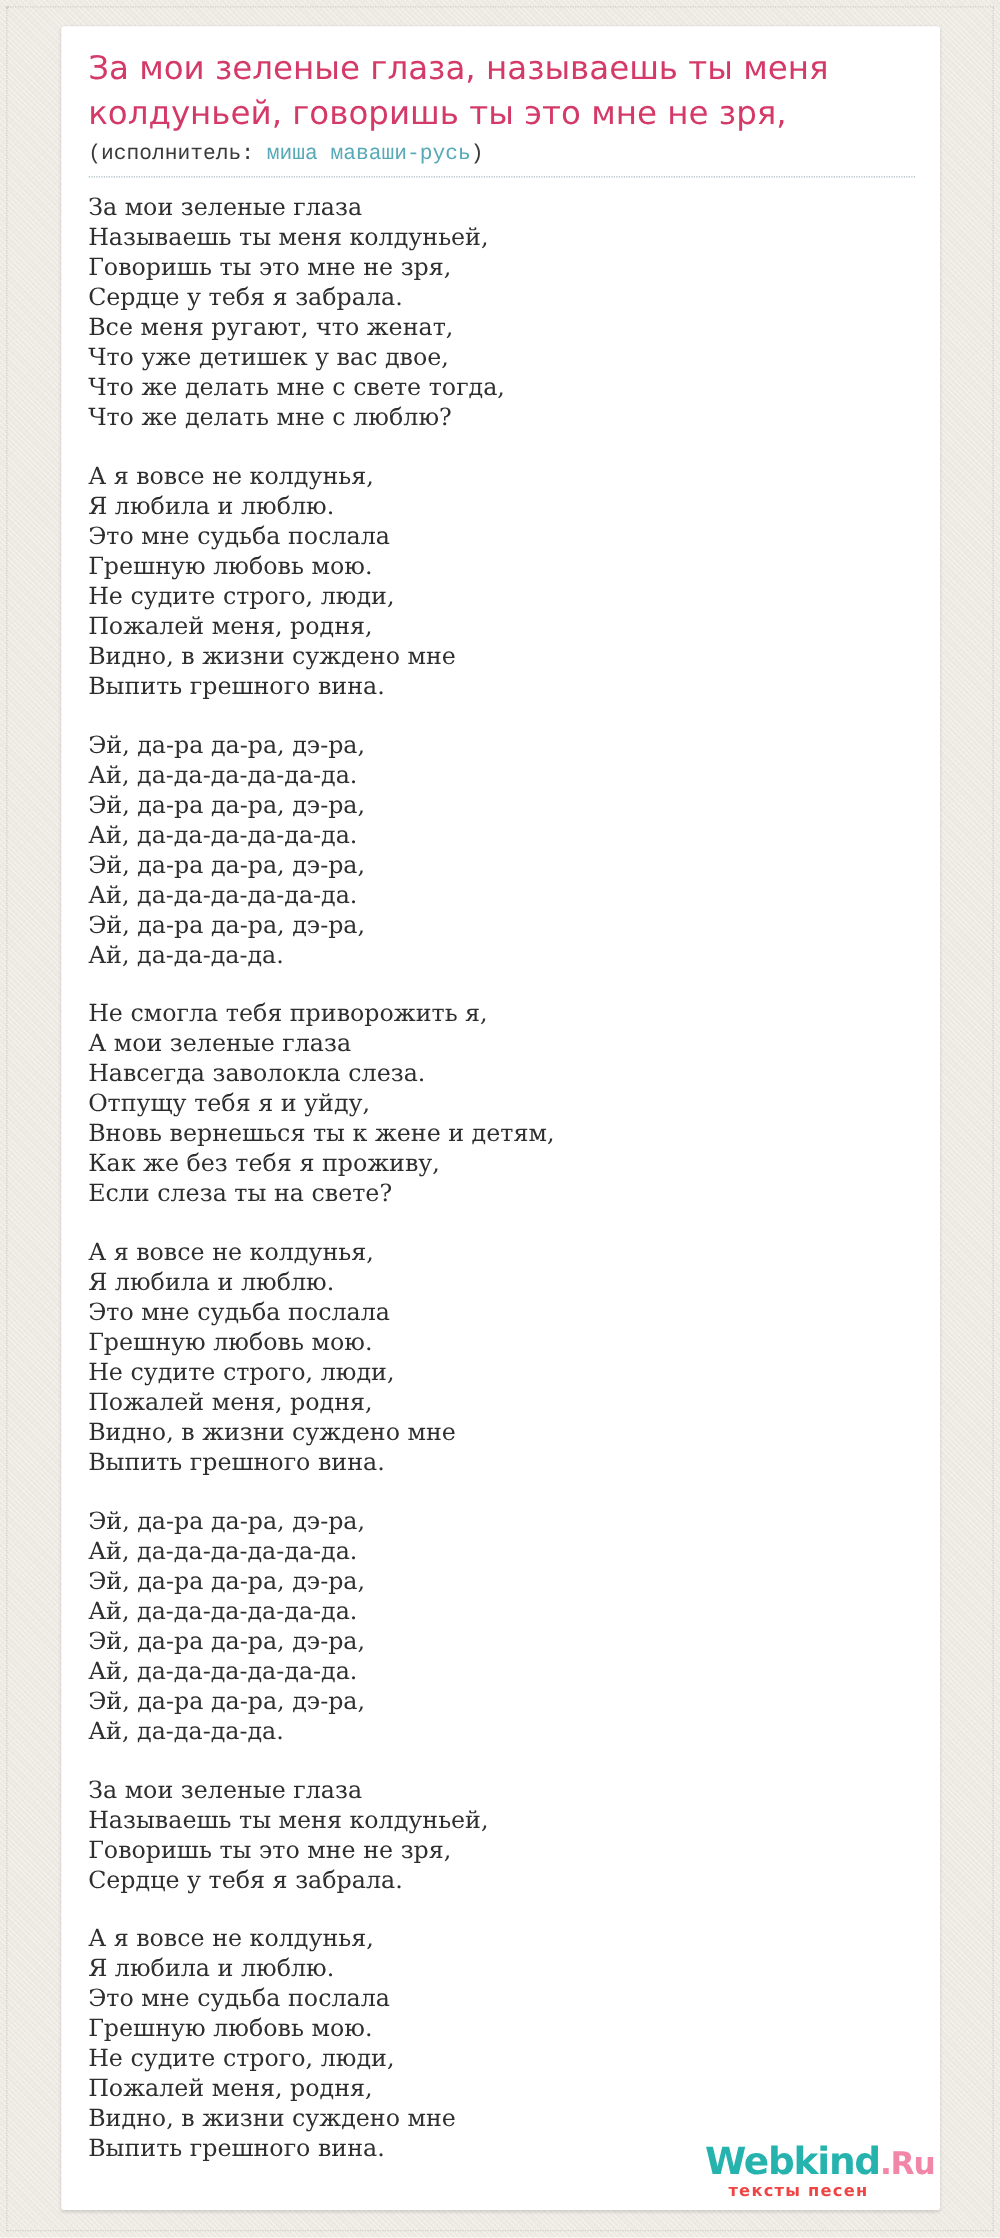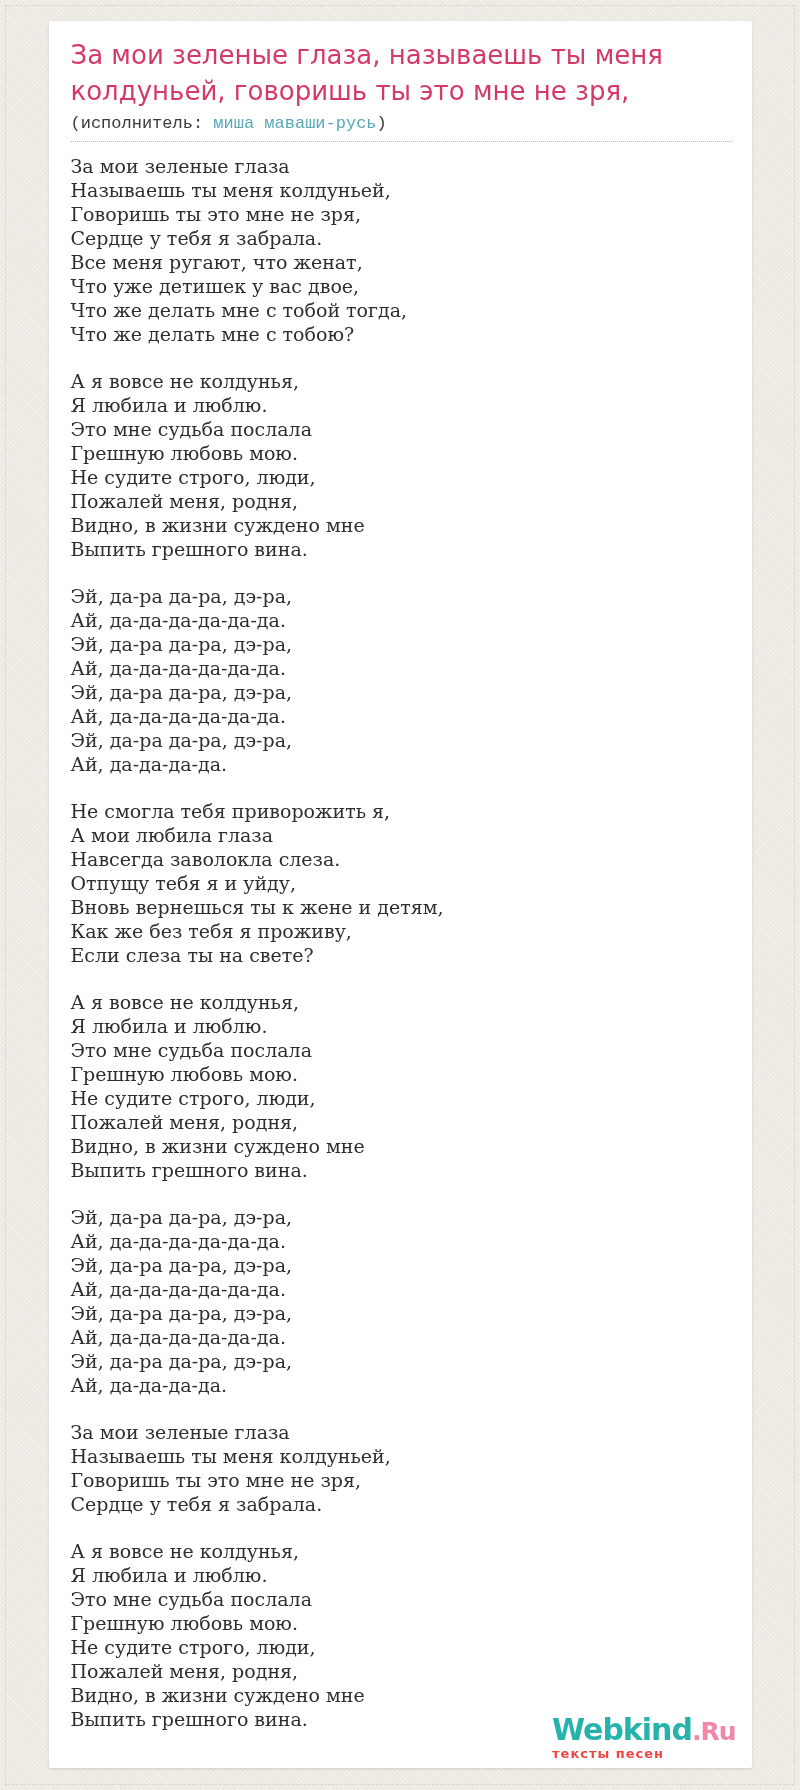--- a/index.html
+++ b/index.html
@@ -52,23 +52,23 @@
   }
   .lyrics {
     font-family: "DejaVu Serif", "Liberation Serif", serif;
     font-size: 19px;
     line-height: 24px;
     color: #2e2e2e;
   }
   .stanza { margin-bottom: 23px; }
   .logo {
     position: absolute;
-    right: 16px;
+    right: 4px;
     bottom: 8px;
-    text-align: left;
+    text-align: center;
     cursor: pointer;
     font-family: "DejaVu Sans", "Liberation Sans", sans-serif;
     line-height: 1;
     margin-left: 36px;
   }
   .logo-main {
     font-size: 30px;
     font-weight: bold;
     color: #26b3ae;
     letter-spacing: -1px;
@@ -99,22 +99,22 @@
   <div class="artist"><span>(исполнитель: </span><a href="#">миша маваши-русь</a><span>)</span></div>
 
   <div class="lyrics" id="lyrics">
       <div class="stanza">
         <div class="line">За мои зеленые глаза</div>
         <div class="line">Называешь ты меня колдуньей,</div>
         <div class="line">Говоришь ты это мне не зря,</div>
         <div class="line">Сердце у тебя я забрала.</div>
         <div class="line">Все меня ругают, что женат,</div>
         <div class="line">Что уже детишек у вас двое,</div>
-        <div class="line">Что же делать мне с тобой тогда,</div>
-        <div class="line">Что же делать мне с тобою?</div>
+        <div class="line">Что же делать мне с свете тогда,</div>
+        <div class="line">Что же делать мне с люблю?</div>
       </div>
       <div class="stanza">
         <div class="line">А я вовсе не колдунья,</div>
         <div class="line">Я любила и люблю.</div>
         <div class="line">Это мне судьба послала</div>
         <div class="line">Грешную любовь мою.</div>
         <div class="line">Не судите строго, люди,</div>
         <div class="line">Пожалей меня, родня,</div>
         <div class="line">Видно, в жизни суждено мне</div>
         <div class="line">Выпить грешного вина.</div>
@@ -124,21 +124,21 @@
         <div class="line">Ай, да-да-да-да-да-да.</div>
         <div class="line">Эй, да-ра да-ра, дэ-ра,</div>
         <div class="line">Ай, да-да-да-да-да-да.</div>
         <div class="line">Эй, да-ра да-ра, дэ-ра,</div>
         <div class="line">Ай, да-да-да-да-да-да.</div>
         <div class="line">Эй, да-ра да-ра, дэ-ра,</div>
         <div class="line">Ай, да-да-да-да.</div>
       </div>
       <div class="stanza">
         <div class="line">Не смогла тебя приворожить я,</div>
-        <div class="line">А мои любила глаза</div>
+        <div class="line">А мои зеленые глаза</div>
         <div class="line">Навсегда заволокла слеза.</div>
         <div class="line">Отпущу тебя я и уйду,</div>
         <div class="line">Вновь вернешься ты к жене и детям,</div>
         <div class="line">Как же без тебя я проживу,</div>
         <div class="line">Если слеза ты на свете?</div>
       </div>
       <div class="stanza">
         <div class="line">А я вовсе не колдунья,</div>
         <div class="line">Я любила и люблю.</div>
         <div class="line">Это мне судьба послала</div>

